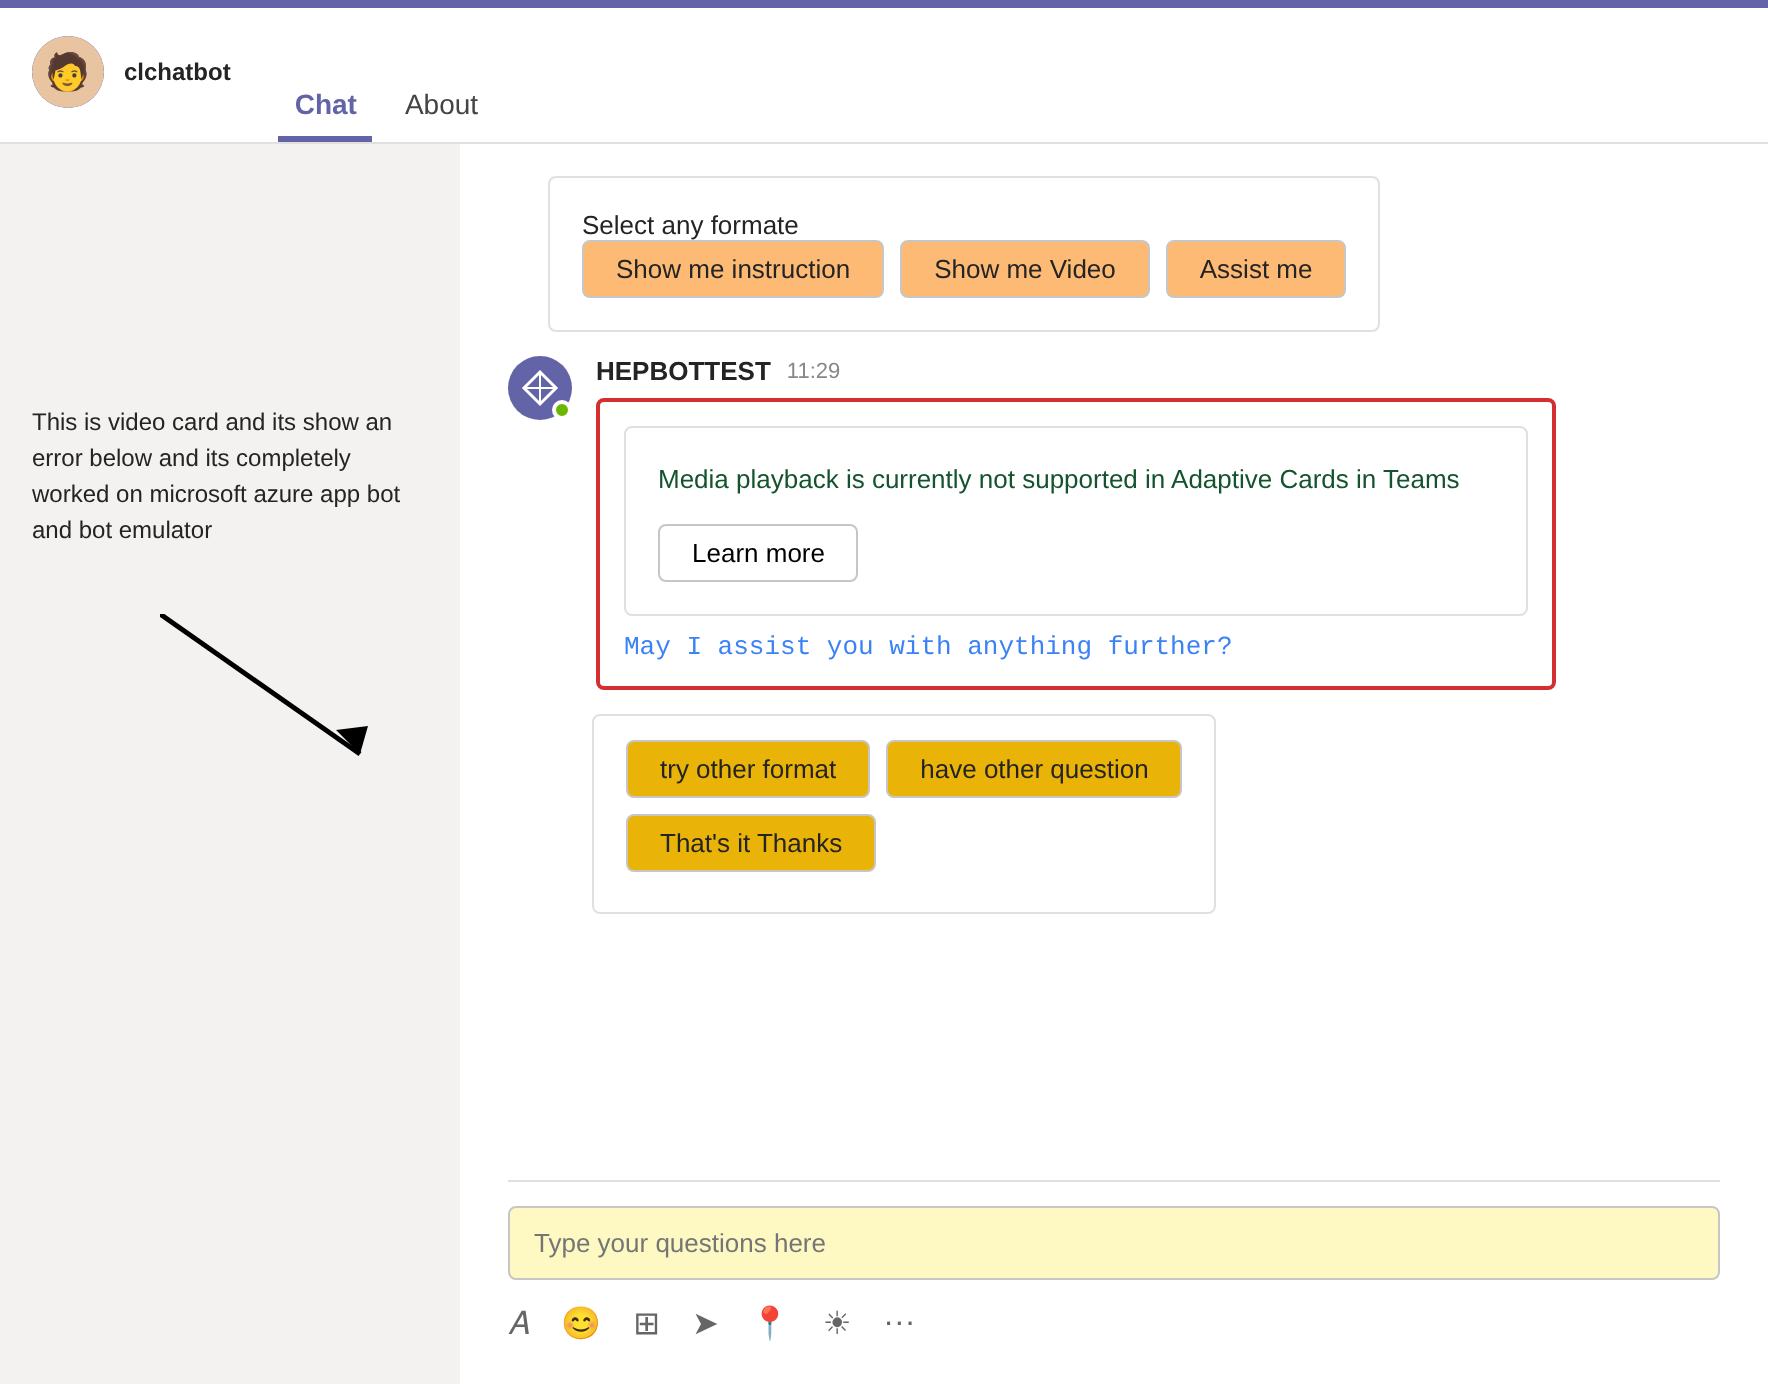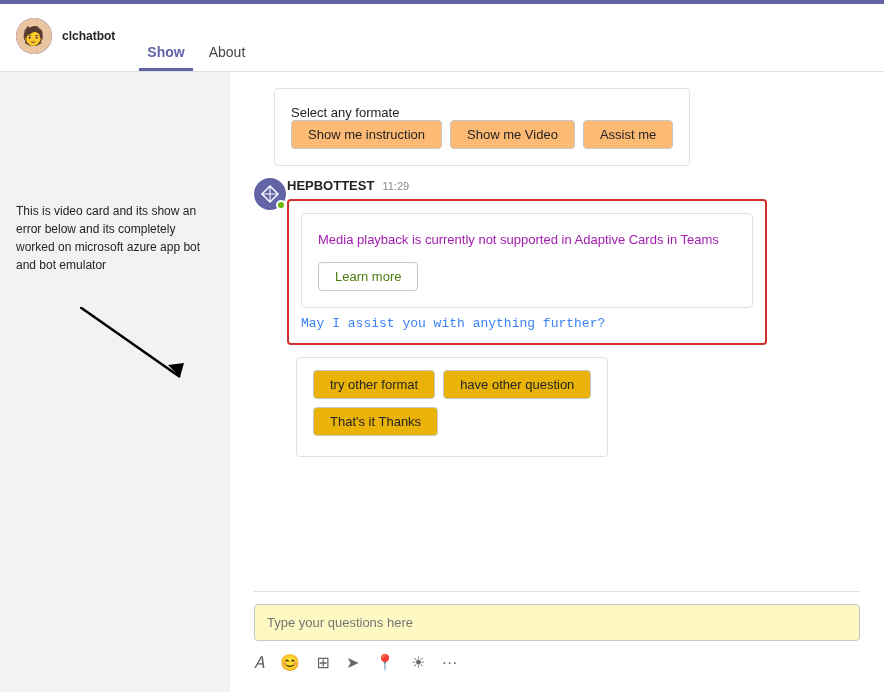--- a/index.html
+++ b/index.html
@@ -157,21 +157,21 @@
       border-radius: 4px;
       padding: 6px 16px;
       font-size: 13px;
       color: #252424;
       cursor: pointer;
     }
 
     
     .bot-message-container {
       display: flex;
-      gap: 1px;
+      gap: 12px;
       align-self: flex-start;
       width: 100%;
     }
     .bot-avatar {
       width: 32px;
       height: 32px;
       border-radius: 50%;
       background: #6264a7;
       display: flex;
       align-items: center;
@@ -215,32 +215,32 @@
       border-radius: 4px;
       padding: 12px;
     }
     .error-card {
       background: #fff;
       border: 1px solid #e0e0e0;
       border-radius: 4px;
       padding: 16px;
     }
     .error-text {
-      color: #a21caf;
+      color: #14532d;
       font-size: 13px;
       margin-bottom: 12px;
       line-height: 1.5;
     }
     .learn-more-btn {
       border: 1px solid #c8c6c4;
       background: #fff;
       border-radius: 4px;
       padding: 6px 16px;
       font-size: 13px;
-      color: #4d7c0f;
+      color: #000000;
       cursor: pointer;
       display: inline-block;
     }
 
     .assist-text {
       font-size: 13px;
       color: #3b82f6;
       padding: 8px 0 0 0;
       font-family: Liberation Mono, monospace;
     }
@@ -304,21 +304,21 @@
 </head>
 <body>
 
 <div class="header">
   <div class="header-top-bar"></div>
   <div class="header-avatar">
     <div class="header-avatar-inner">🧑</div>
   </div>
   <span class="header-title">clchatbot</span>
   <nav class="nav-tabs">
-    <div class="nav-tab active">Show</div>
+    <div class="nav-tab active">Chat</div>
     <div class="nav-tab">About</div>
   </nav>
 </div>
 
 <div class="main-layout">
 
   <div class="left-panel">
     <div class="annotation-text">This is video card and its show an error below and its completely worked on microsoft azure app bot and bot emulator</div>
 
     <svg class="arrow-line" width="120" height="80" style="position:absolute; top:235px; left:80px;">

